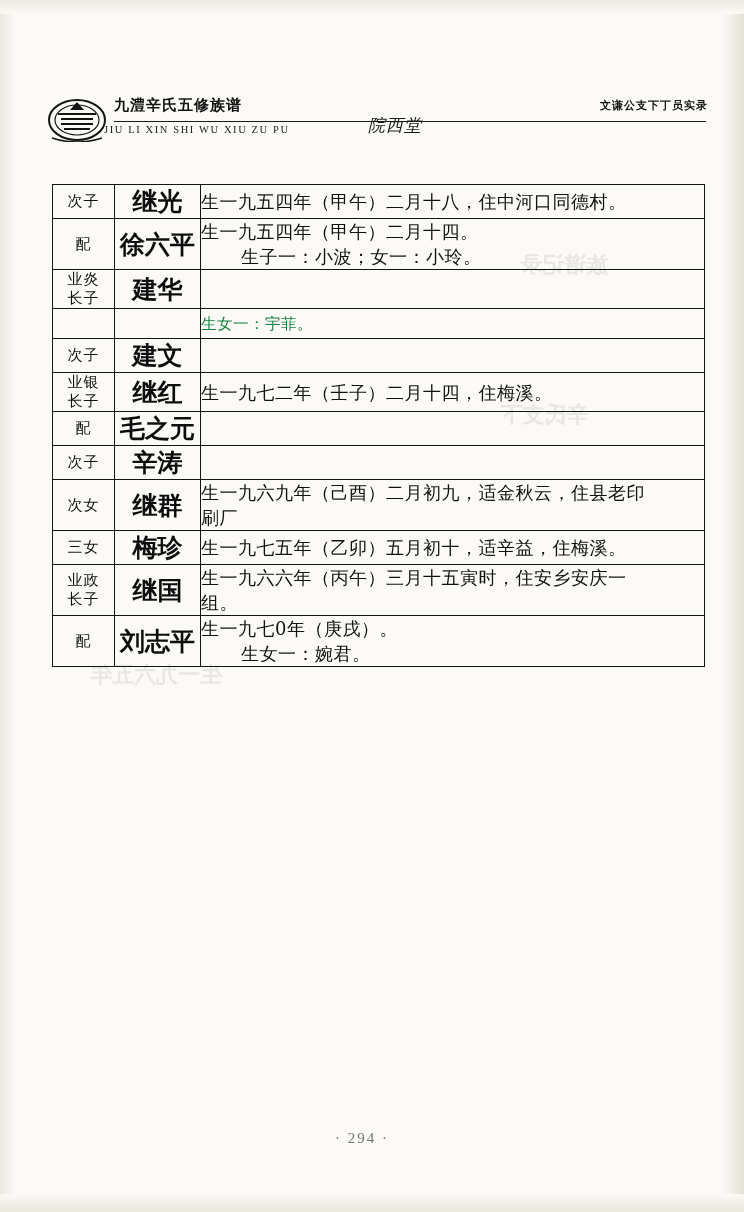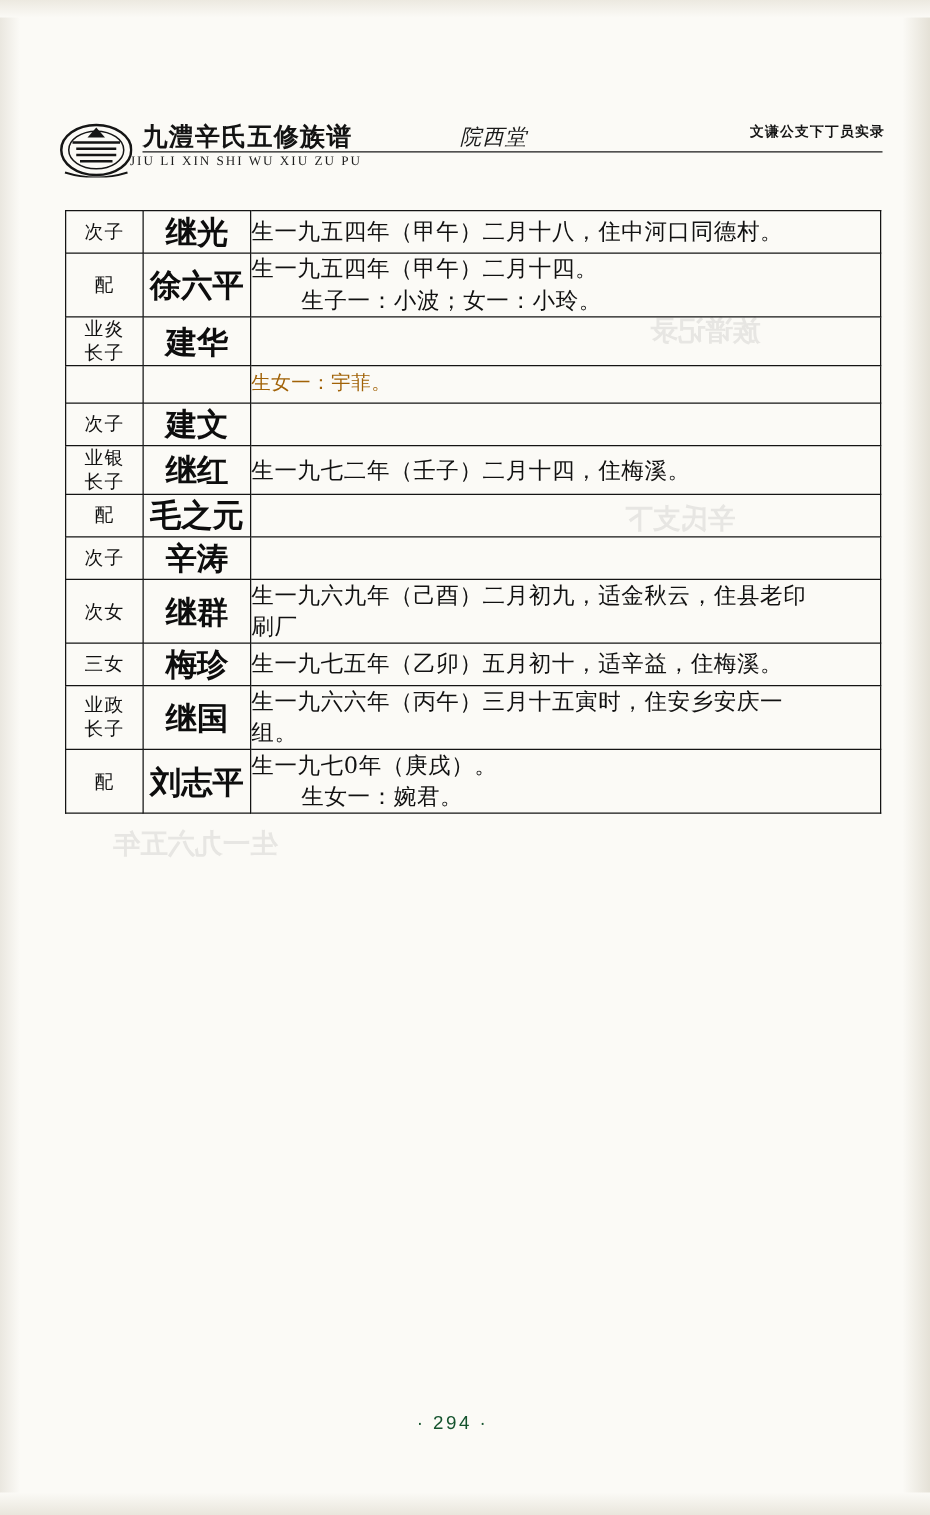--- a/index.html
+++ b/index.html
@@ -59,21 +59,21 @@
     top: 2px;
     width: 58px;
     height: 44px;
   }
   .header-title {
     position: absolute;
     left: 66px;
     top: 0px;
     font-family: "DejaVu Serif", serif;
     font-weight: bold;
-    font-size: 20px;
+    font-size: 15px;
     letter-spacing: 1px;
     color: #131313;
     white-space: nowrap;
   }
   .header-pinyin {
     position: absolute;
     left: 56px;
     top: 28px;
     font-family: Liberation Serif, serif;
     font-size: 10.5px;
@@ -85,21 +85,21 @@
     position: absolute;
     left: 66px;
     top: 25px;
     width: 592px;
     height: 1px;
     background: #1a1a1a;
   }
   .header-center {
     position: absolute;
     left: 320px;
-    top: 2px;
+    top: 18px;
     font-family: "DejaVu Serif", serif;
     font-size: 17px;
     color: #1a1a1a;
     font-style: italic;
     letter-spacing: 1px;
     white-space: nowrap;
   }
   .header-right {
     position: absolute;
     right: 0px;
@@ -117,20 +117,21 @@
     position: absolute;
     left: 52px;
     top: 168px;
     width: 652px;
   }
   table.genealogy {
     border-collapse: collapse;
     width: 652px;
     table-layout: fixed;
     background: transparent;
+    margin-top: 16px;
   }
   table.genealogy td {
     border: 1.3px solid #141414;
     vertical-align: middle;
     padding: 0;
   }
   col.c-rel { width: 62px; }
   col.c-name { width: 86px; }
   col.c-body { width: 504px; }
 
@@ -161,38 +162,38 @@
     color: #111111;
     padding: 5px 8px 5px 8px;
     letter-spacing: 0.5px;
   }
   .cell-body .line { display: block; }
   .cell-body .indent { padding-left: 40px; }
   .cell-body.empty { min-height: 30px; }
 
   
   .sub-body {
-    font-family: Liberation Mono, monospace;
+    font-family: Liberation Sans, sans-serif;
     font-size: 15.5px;
     line-height: 25px;
-    color: #a16207;
+    color: #15803d;
     padding: 4px 8px 4px 48px;
     letter-spacing: 0.5px;
   }
 
   
   .footer {
     position: absolute;
     left: 0;
     top: 1130px;
     width: 724px;
     text-align: center;
-    font-family: Liberation Sans, sans-serif;
+    font-family: Liberation Serif, serif;
     font-size: 15px;
-    color: #14532d;
+    color: #737373;
     letter-spacing: 2px;
   }
   
   .ghost {
     position: absolute;
     color: rgba(60,60,60,0.10);
     font-family: "DejaVu Serif", serif;
     font-size: 22px;
     font-weight: bold;
     transform: scaleX(-1);

